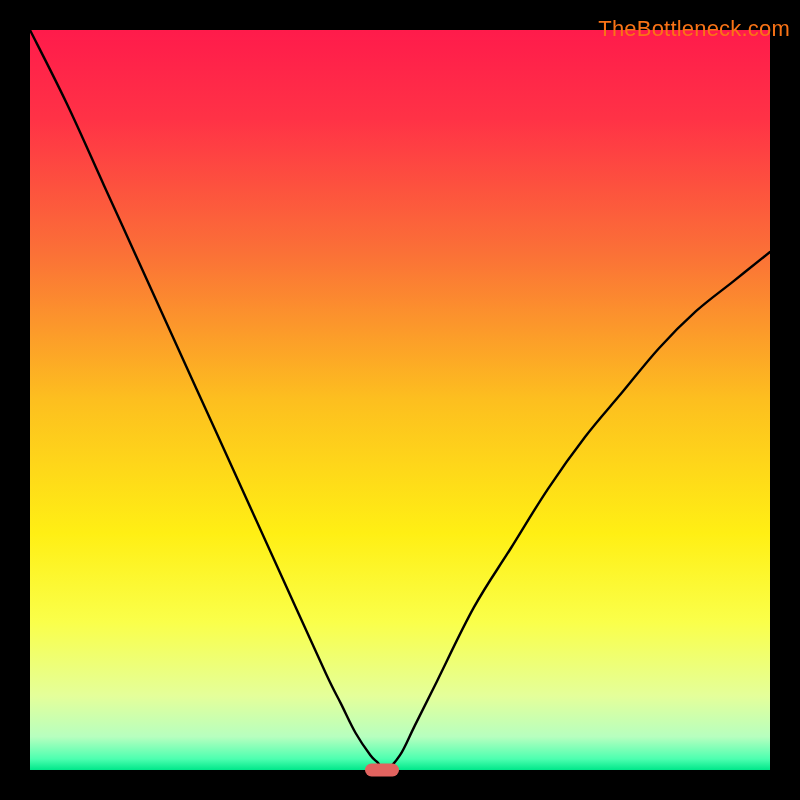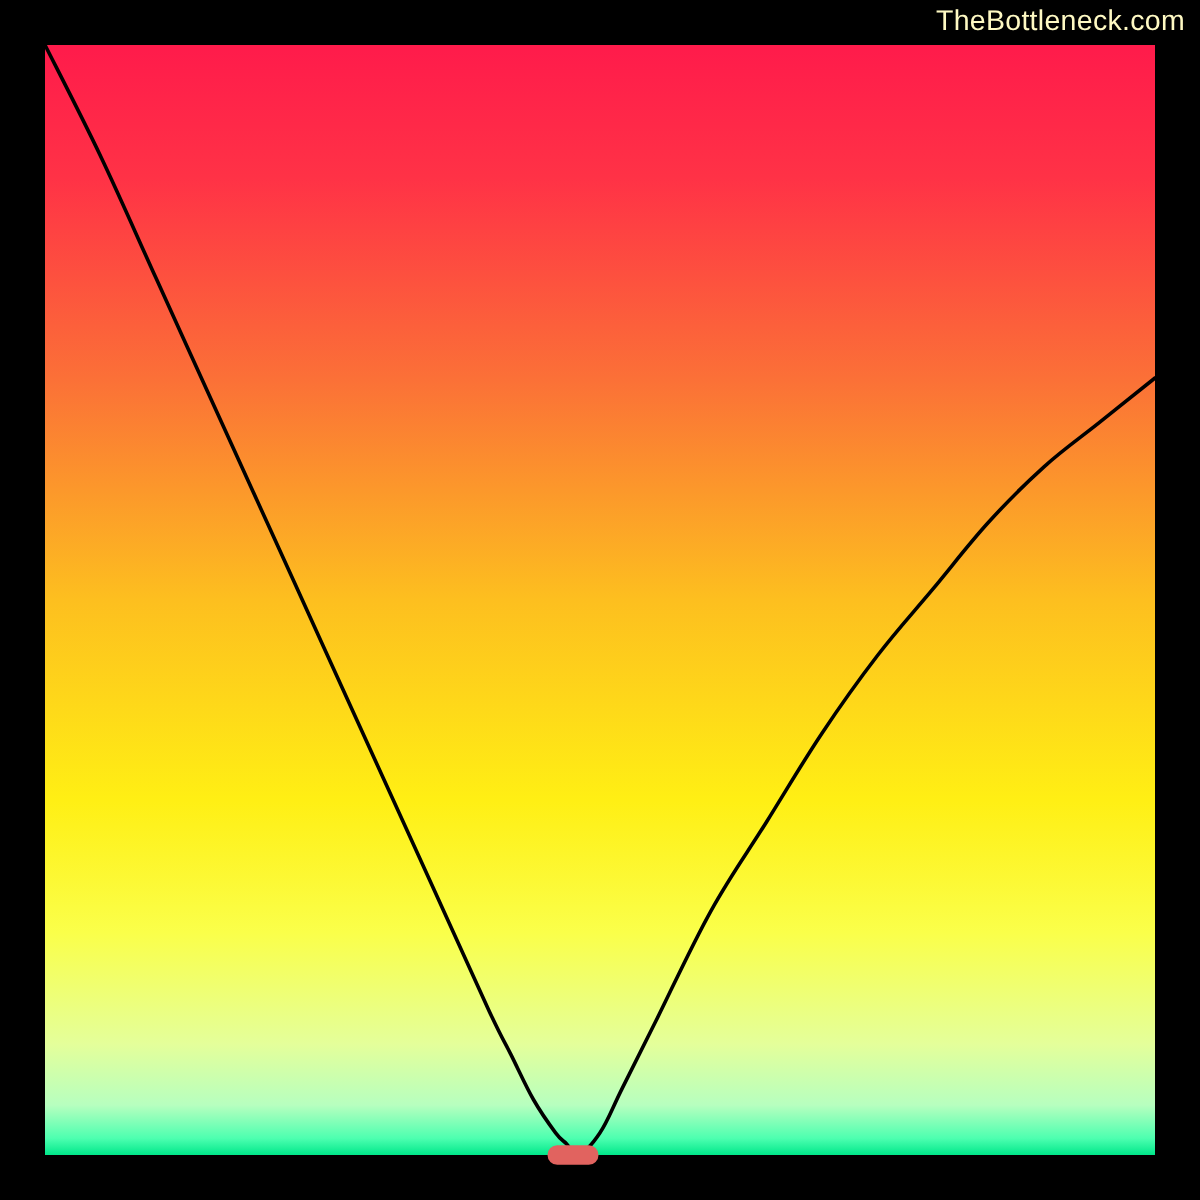--- a/index.html
+++ b/index.html
@@ -14,24 +14,24 @@
   .frame {
     position: absolute;
     left: 0;
     top: 0;
     width: 800px;
     height: 800px;
     background: #000;
   }
   .watermark {
     position: absolute;
-    top: 4px;
+    top: 16px;
     right: 10px;
-    color: #fef9c3;
-    font-size: 19px;
+    color: #f97316;
+    font-size: 22px;
     font-weight: 500;
     letter-spacing: 0.2px;
     z-index: 10;
   }
   .plot {
     position: absolute;
     left: 30px;
     top: 30px;
     width: 740px;
     height: 740px;

